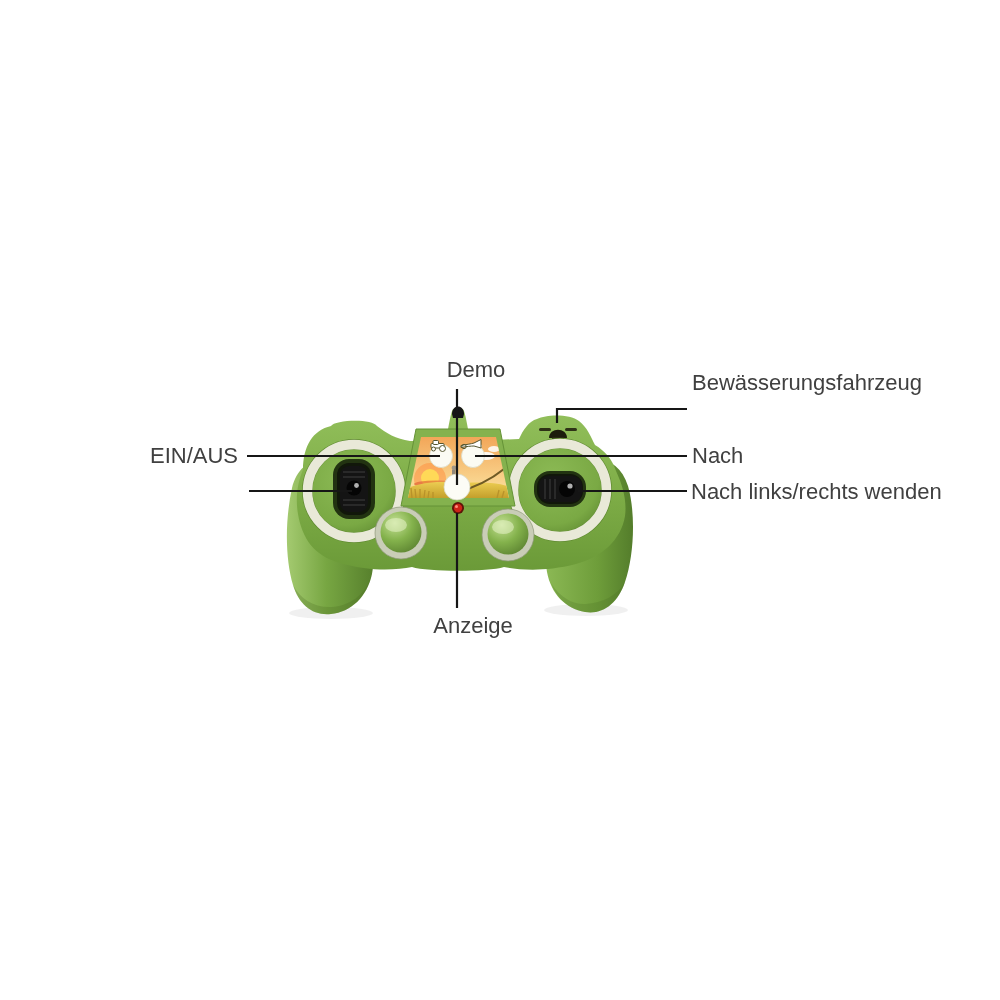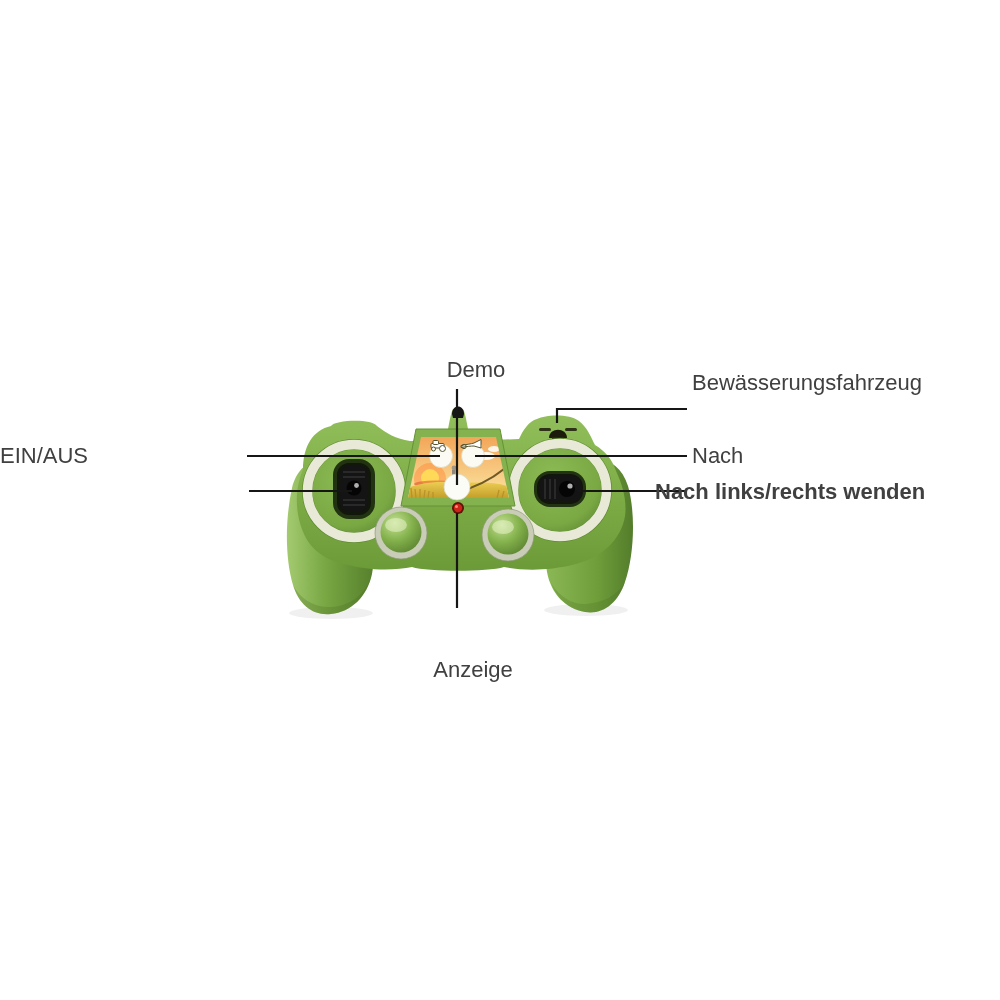--- a/index.html
+++ b/index.html
@@ -5,21 +5,21 @@
   html,body{margin:0;padding:0;background:#fff;}
   .stage{
     position:relative;width:1000px;height:1000px;background:#ffffff;
     font-family:"Liberation Sans", sans-serif;overflow:hidden;
   }
   .stage svg{position:absolute;left:0;top:0;}
   .callout{
     position:absolute;font-size:22px;line-height:29px;color:#404040;
     white-space:nowrap;
   }
-  .callout.right-align{text-align:left;}
+  .callout.right-align{text-align:right;}
   .callout.center{transform:translateX(-50%);}
   .callout .line2{display:block;}
 </style>
 </head>
 <body>
 
 <div class="stage">
 
   <svg width="1000" height="1000" viewBox="0 0 1000 1000">
     <defs>
@@ -193,16 +193,16 @@
 
   <div class="callout" style="left:692px;top:368px;">
     <span class="line2">Bewässerungsfahrzeug</span>
   </div>
 
   <div class="callout right-align" style="left:0;top:441px;width:238px;">EIN/AUS</div>
 
   <div class="callout" style="left:692px;top:441px;">Nach</div>
 
 
-  <div class="callout" style="left:655px;top:477px;font-weight:bold;">Nach links/rechts wenden</div>
-
-  <div class="callout center" style="left:473px;top:611px;margin-top:44px;">Anzeige</div>
+  <div class="callout" style="left:691px;top:477px;">Nach links/rechts wenden</div>
+
+  <div class="callout center" style="left:473px;top:611px;">Anzeige</div>
 </div>
 
 </body></html>

